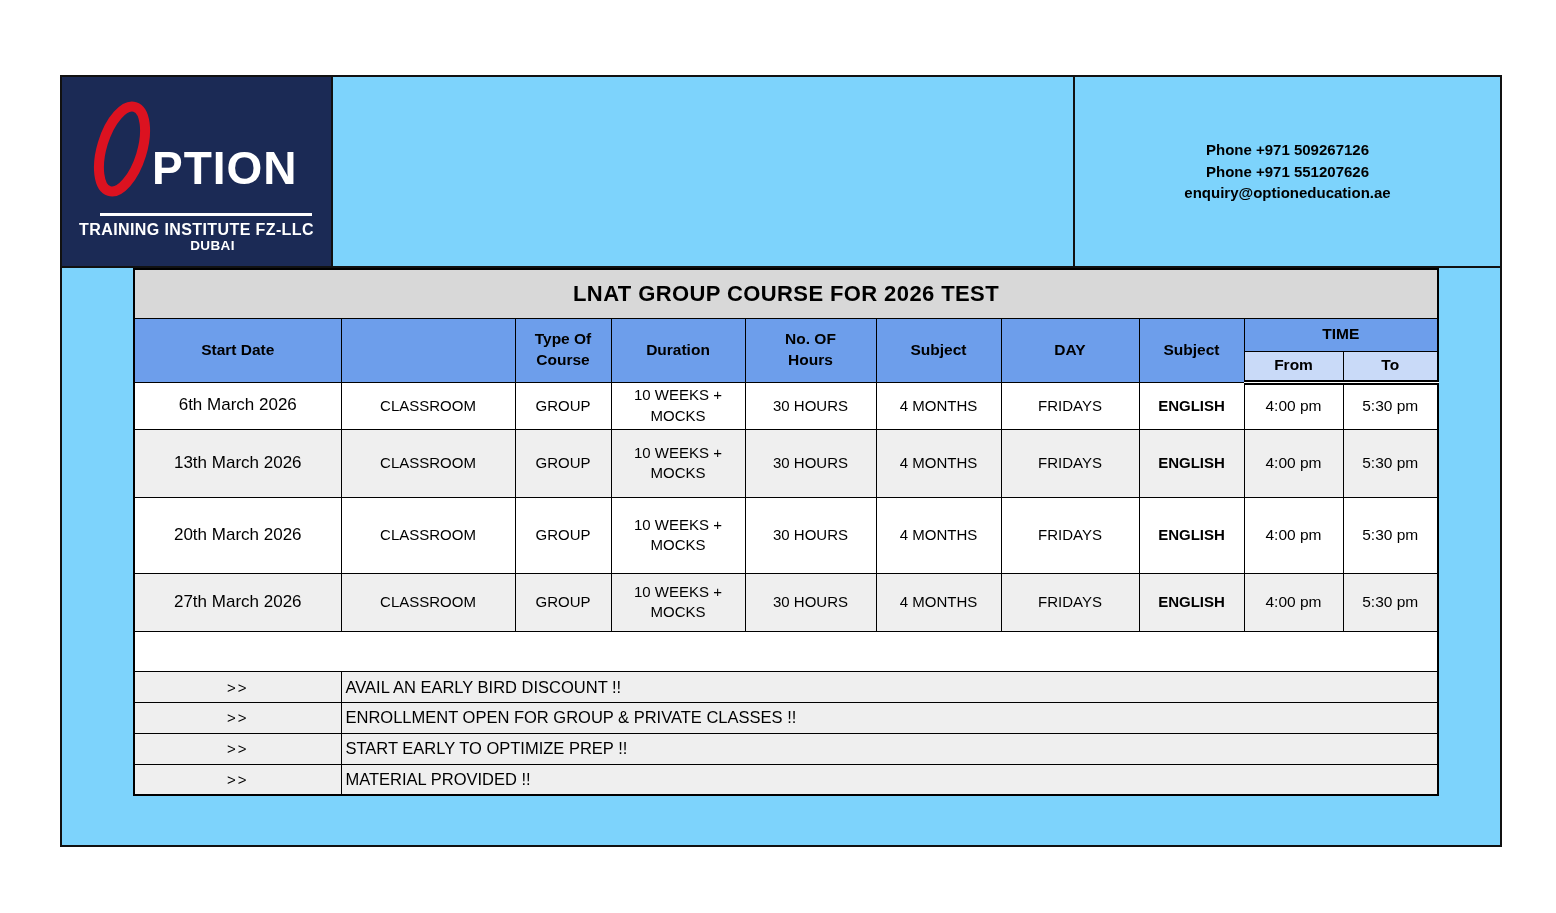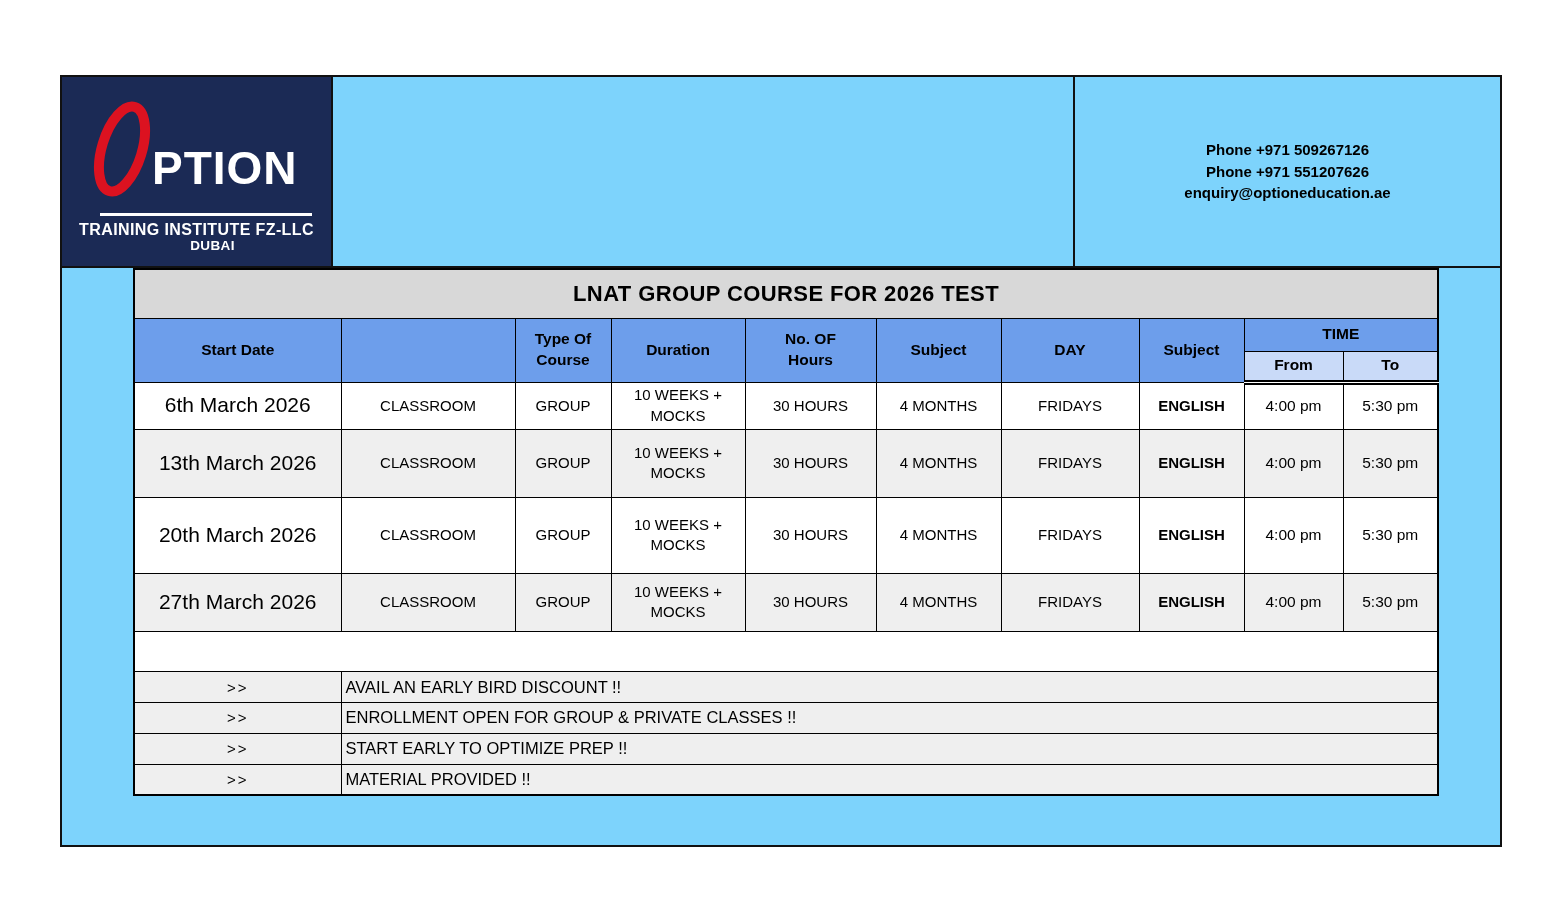--- a/index.html
+++ b/index.html
@@ -60,21 +60,21 @@
   tr.head-top { height: 32px; }
   tr.head-sub { height: 30px; }
   tr.head-sub th { background: #c9daf8; }
   th.hdr-main { border-bottom: 5px double #000; }
   tr.head-sub th { border-bottom: 5px double #000; }
   th.hdr-hours { padding: 0 28px; }
   th.hdr-course { padding: 0 10px; }
 
   td.cell { text-align: center; vertical-align: middle; font-size: 15px; color: #000;
     line-height: 1.35; padding: 2px 6px; }
-  td.cell-date { font-size: 21px; }
+  td.cell-date { font-size: 17px; }
   td.cell-subject { font-weight: 700; }
   td.cell-time { font-size: 15.5px; }
   tr.data-row-0 { height: 46px; }
   tr.data-row-1 { height: 66px; }
   tr.data-row-2 { height: 74px; }
   tr.data-row-3 { height: 57px; }
   tr.row-alt td { background: #efefef; }
   tr.blank-row td { height: 39px; background: #ffffff; }
 
   tr.note-row { height: 30px; }

